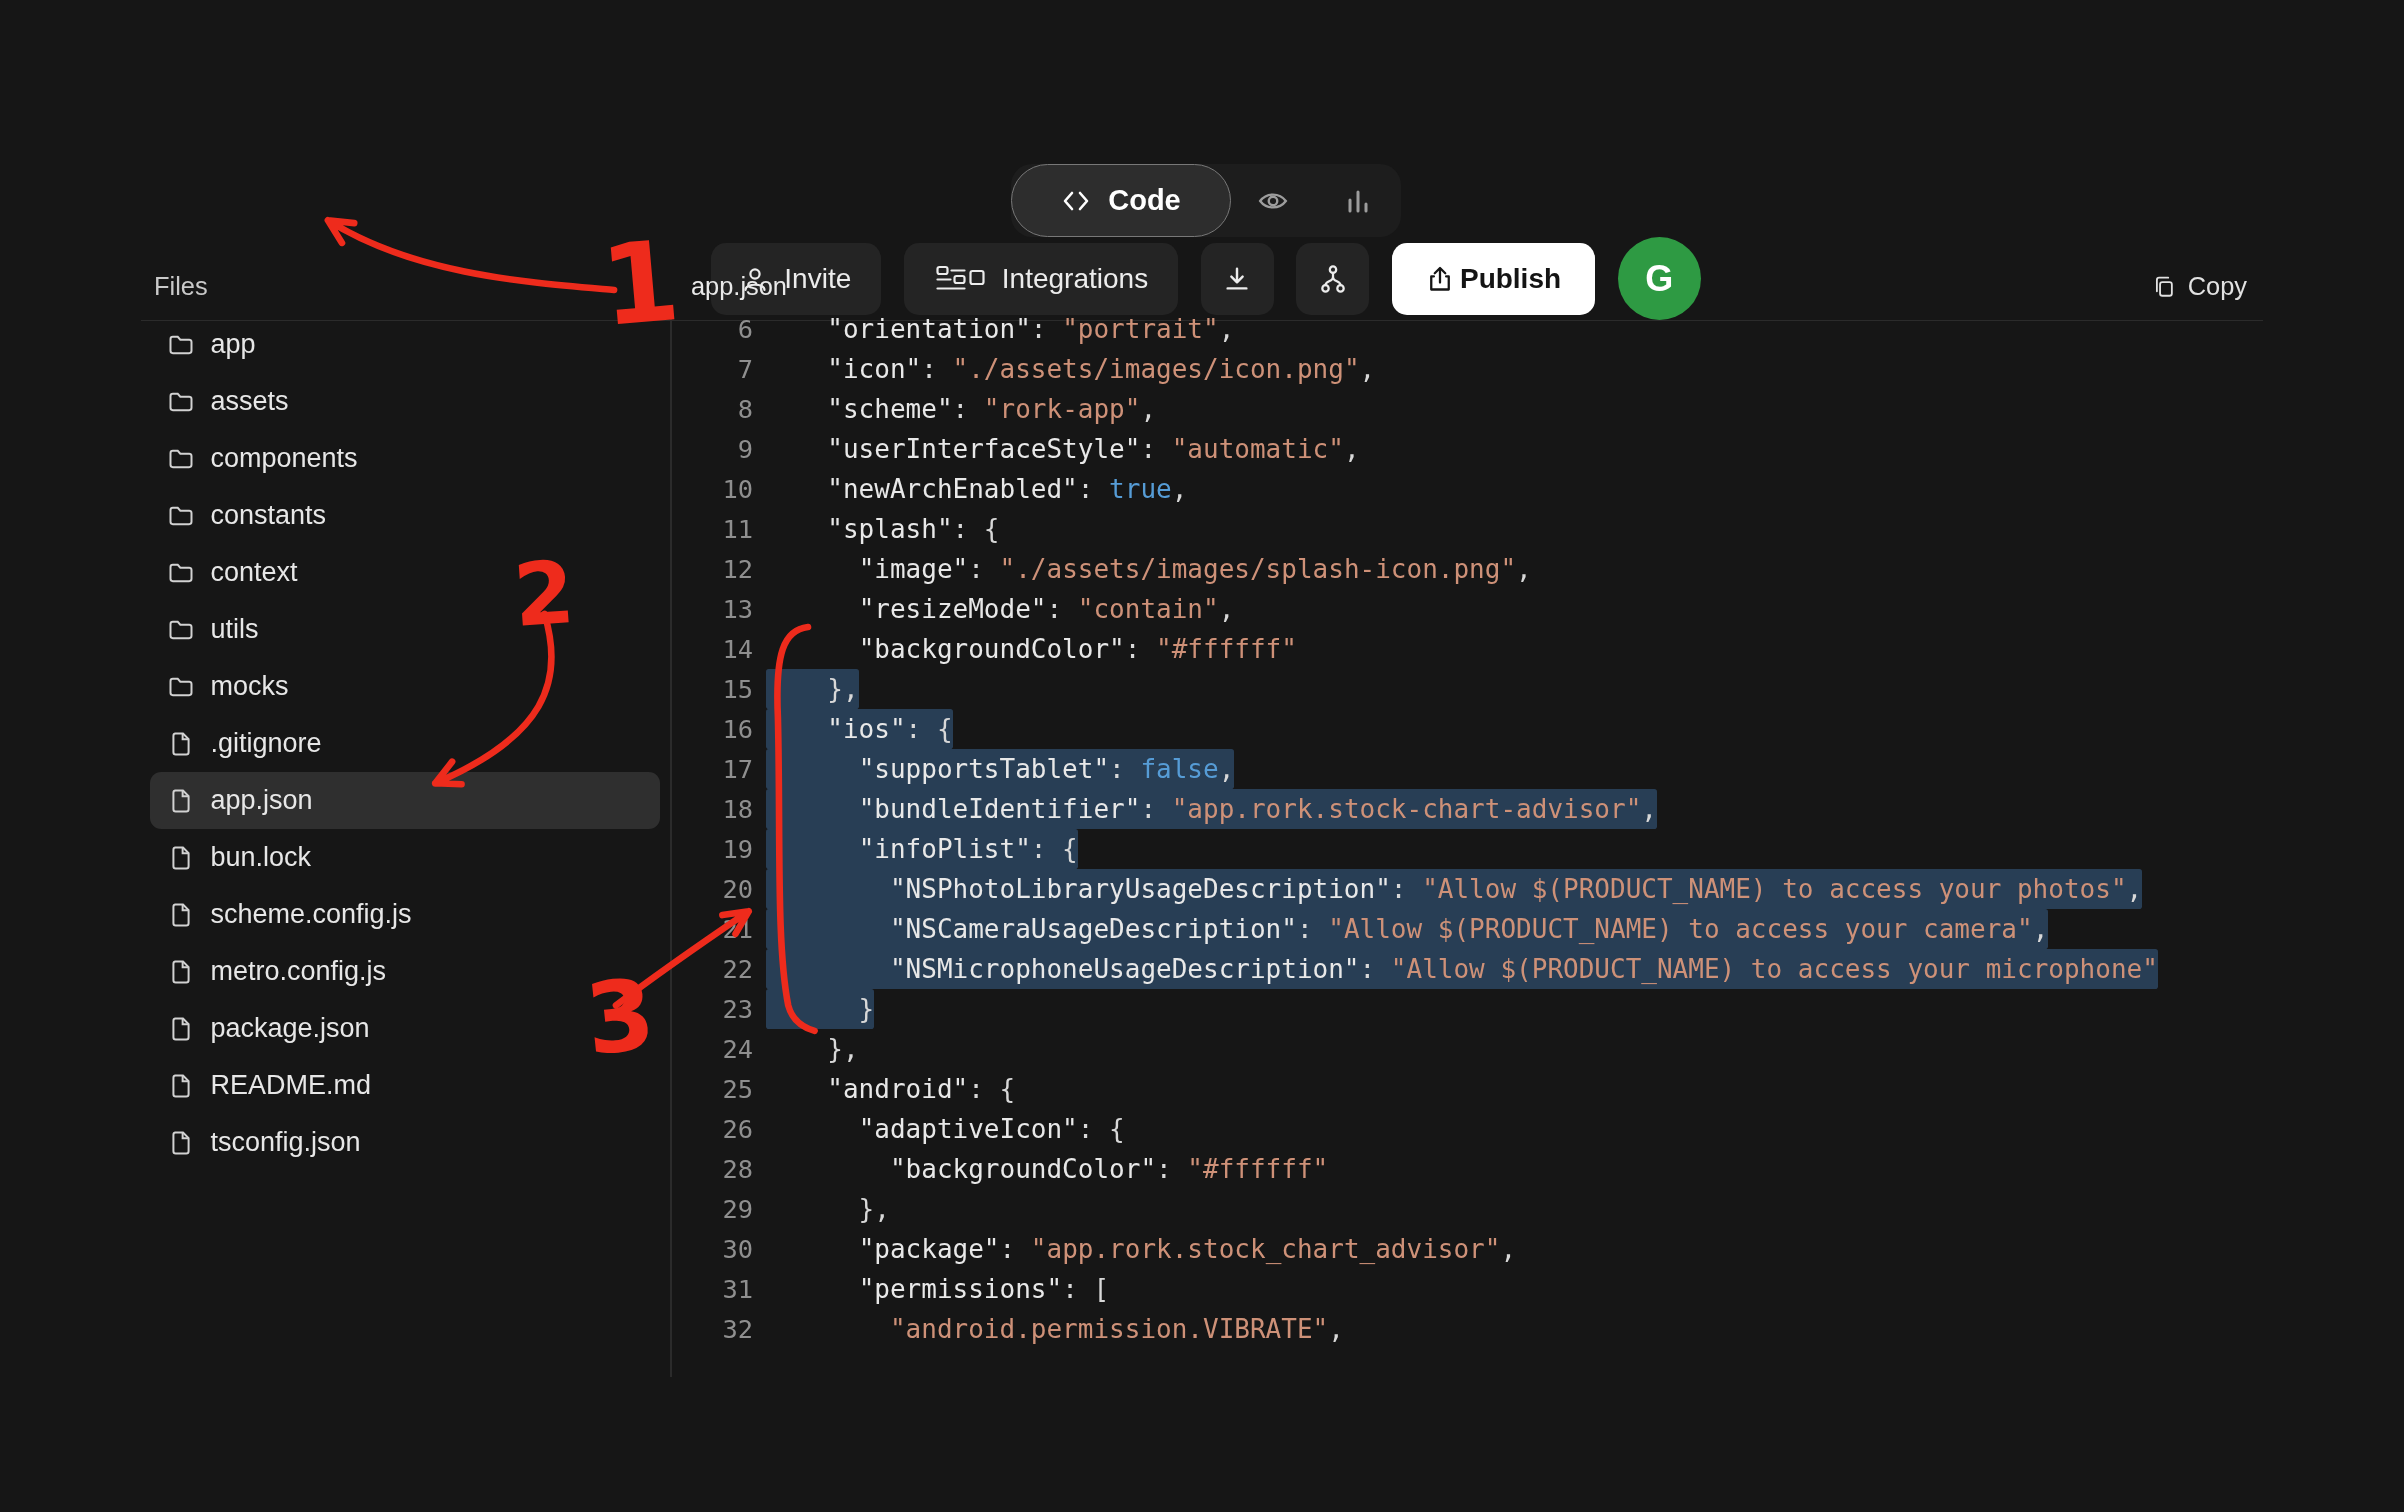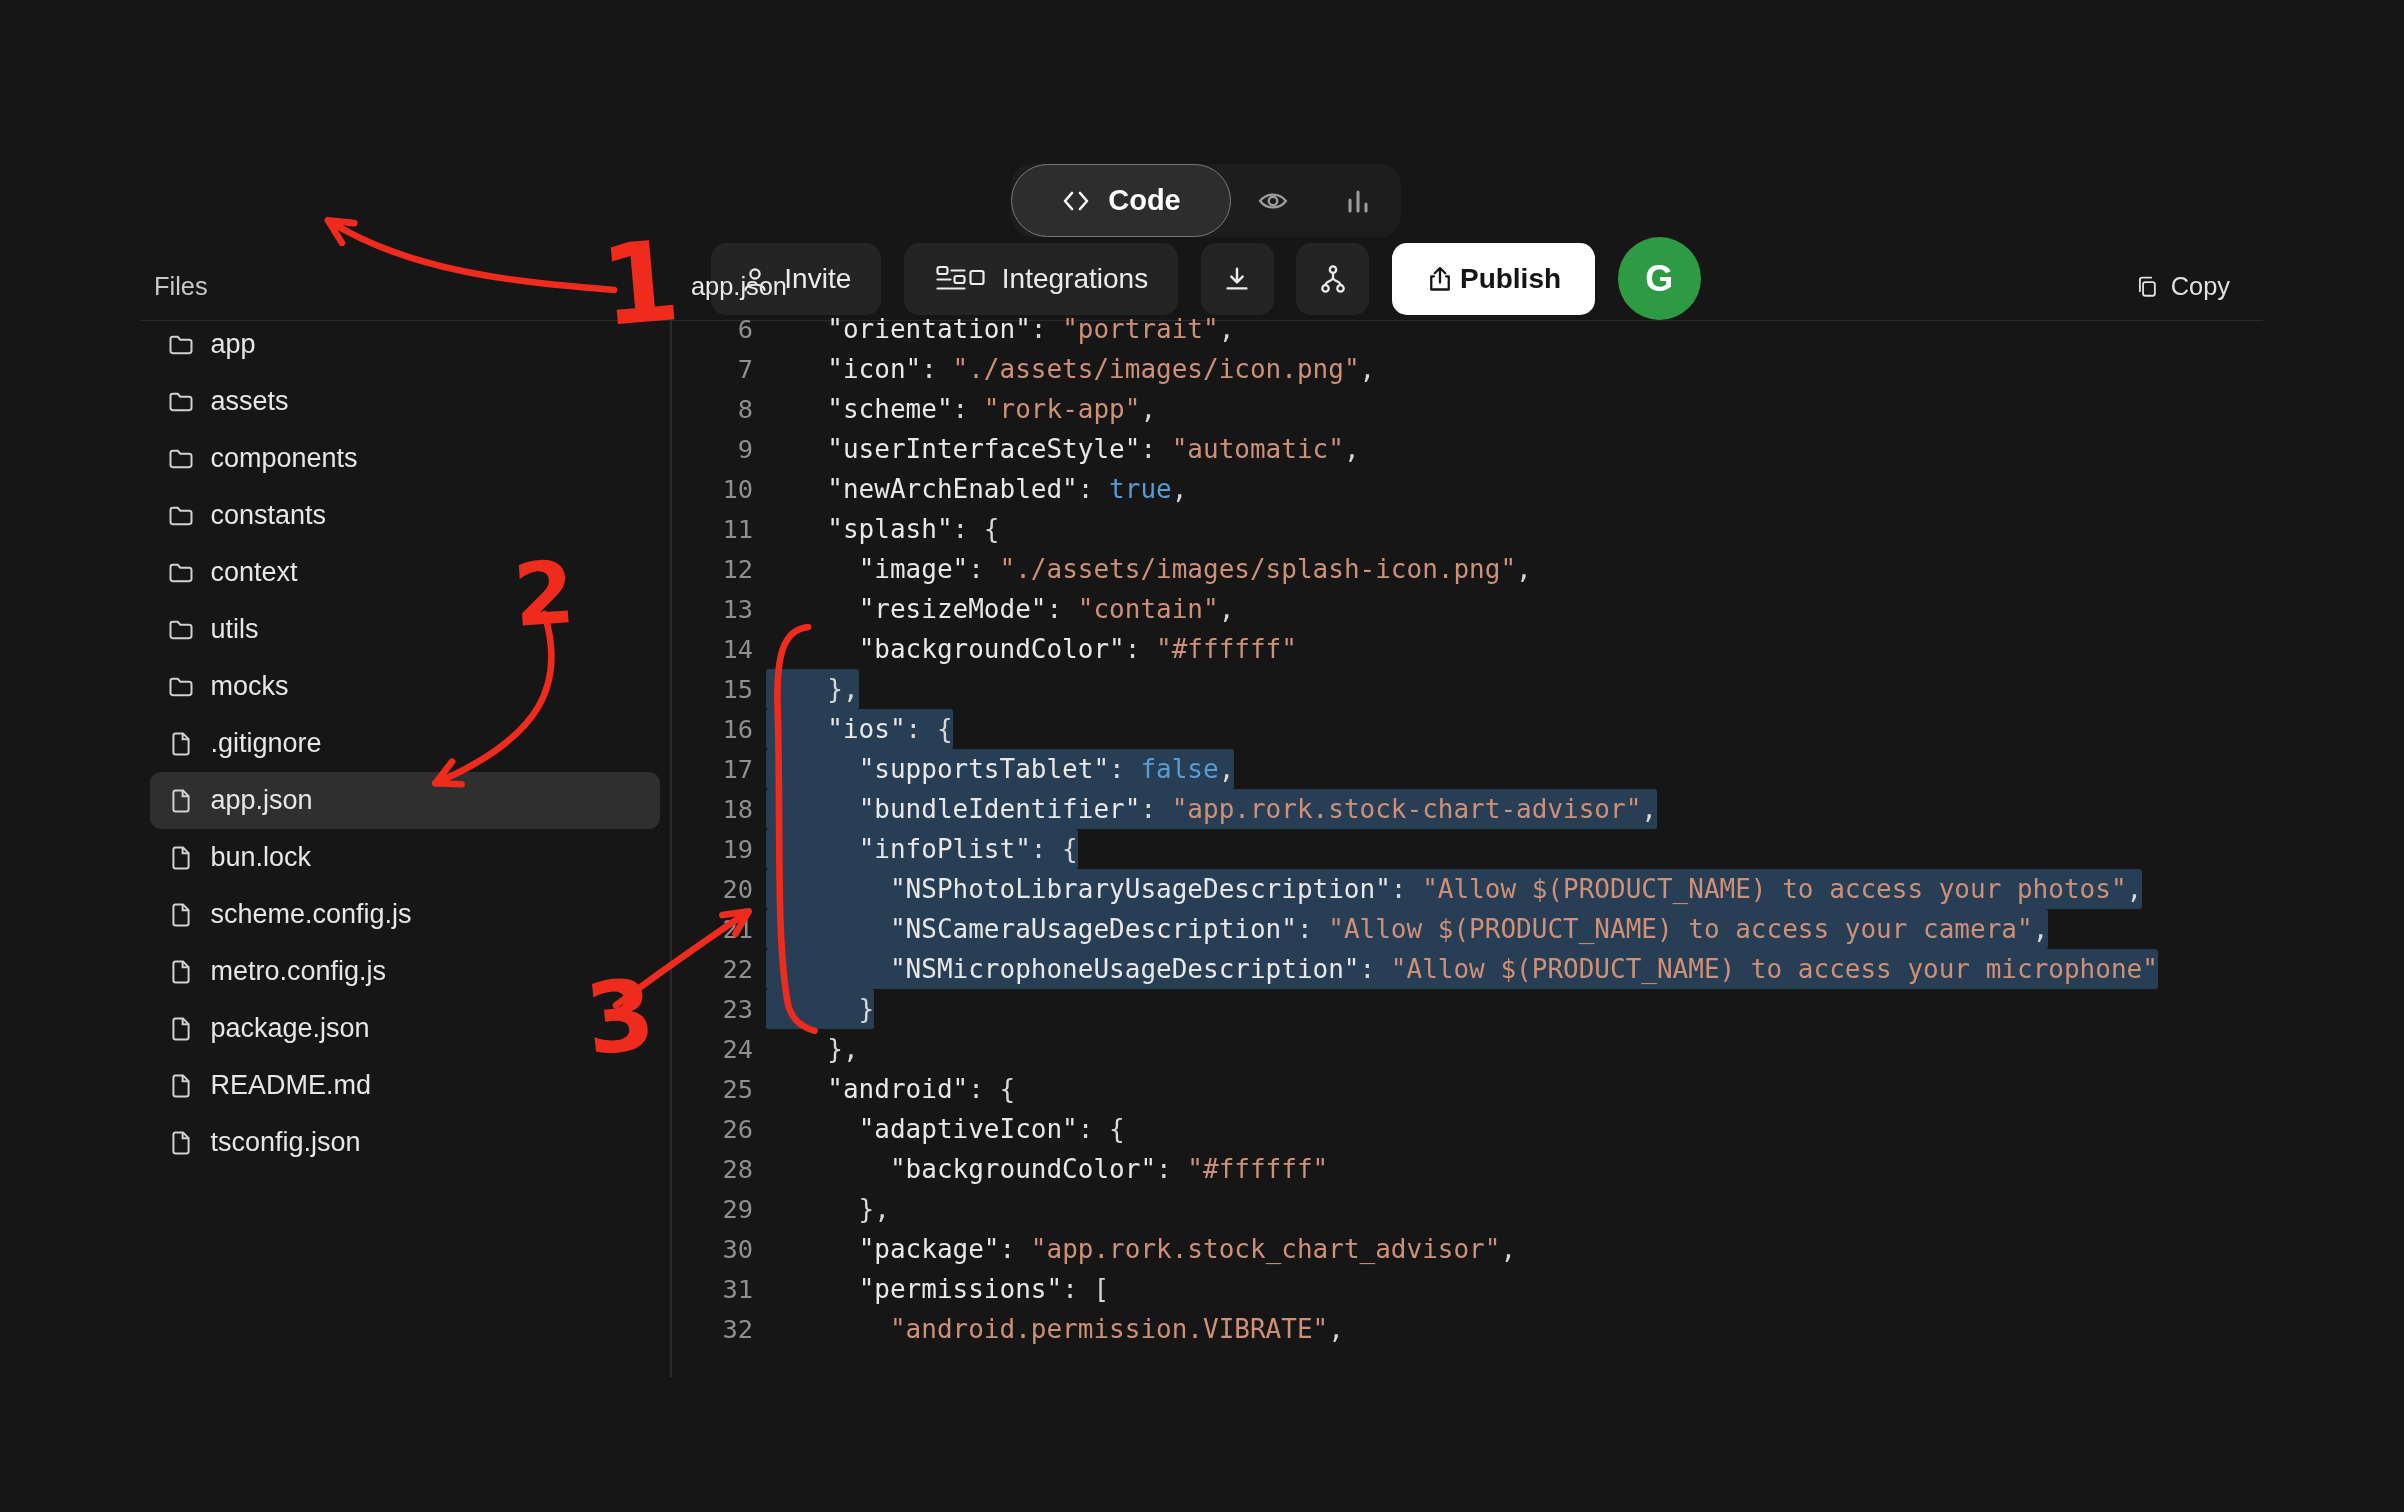--- a/index.html
+++ b/index.html
@@ -31,21 +31,21 @@
   .avatar{width:83px;height:83px;border-radius:50%;background:#2e9a43;display:flex;align-items:center;
     justify-content:center;color:#fff;font-size:36px;font-weight:700;cursor:pointer;}
   svg.glyph{display:block;}
   
   .content{position:absolute;left:141px;top:237px;width:2122px;height:1140px;}
   .header-row{position:absolute;top:16px;left:0;right:0;height:68px;border-bottom:1.9px solid var(--divider);
     display:flex;align-items:center;}
   .files-title-cell{width:529px;padding-left:13px;font-size:25.4px;color:#c9c9c9;}
   .editor-filename{padding-left:21px;font-size:25.4px;color:#e9e9e9;}
   .header-spacer{flex:1;}
-  .copy-btn{display:flex;align-items:center;gap:11.3px;margin-right:27px;background:none;border:none;
+  .copy-btn{display:flex;align-items:center;gap:11.3px;margin-right:10px;background:none;border:none;
     color:#e2e2e2;font-size:25.4px;font-family:inherit;cursor:pointer;}
   .v-divider{position:absolute;left:529px;top:68px;bottom:0;width:1.9px;background:var(--divider);}
   
   .file-list{position:absolute;top:79px;left:9.4px;width:510px;}
   .file-row{height:57px;display:flex;align-items:center;gap:15px;padding:0 17px;border-radius:11.3px;
     font-size:27px;color:#e7e7e7;cursor:pointer;}
   .file-row.selected{background:#2f2f2f;}
   .row-icon{width:28px;height:28px;flex:none;}
   
   .code-area{position:absolute;left:529px;top:70px;right:0;bottom:0;overflow:hidden;padding-top:1.9px;}

